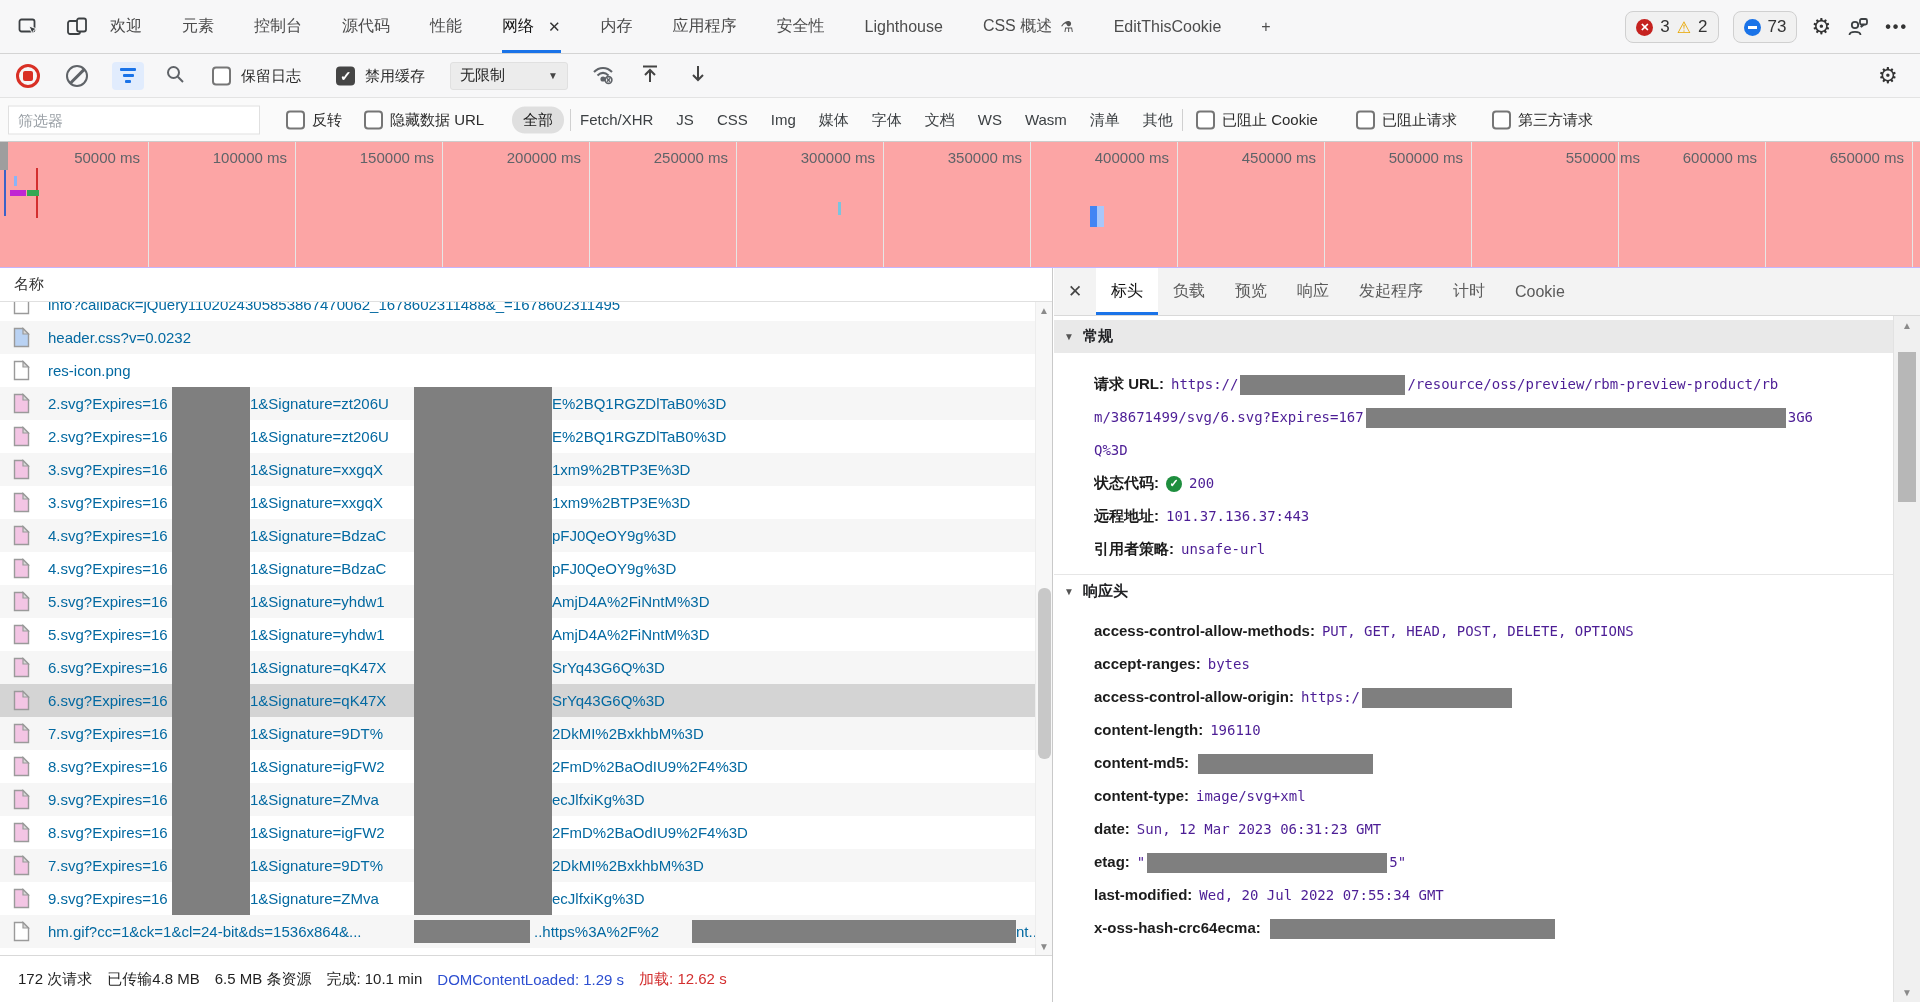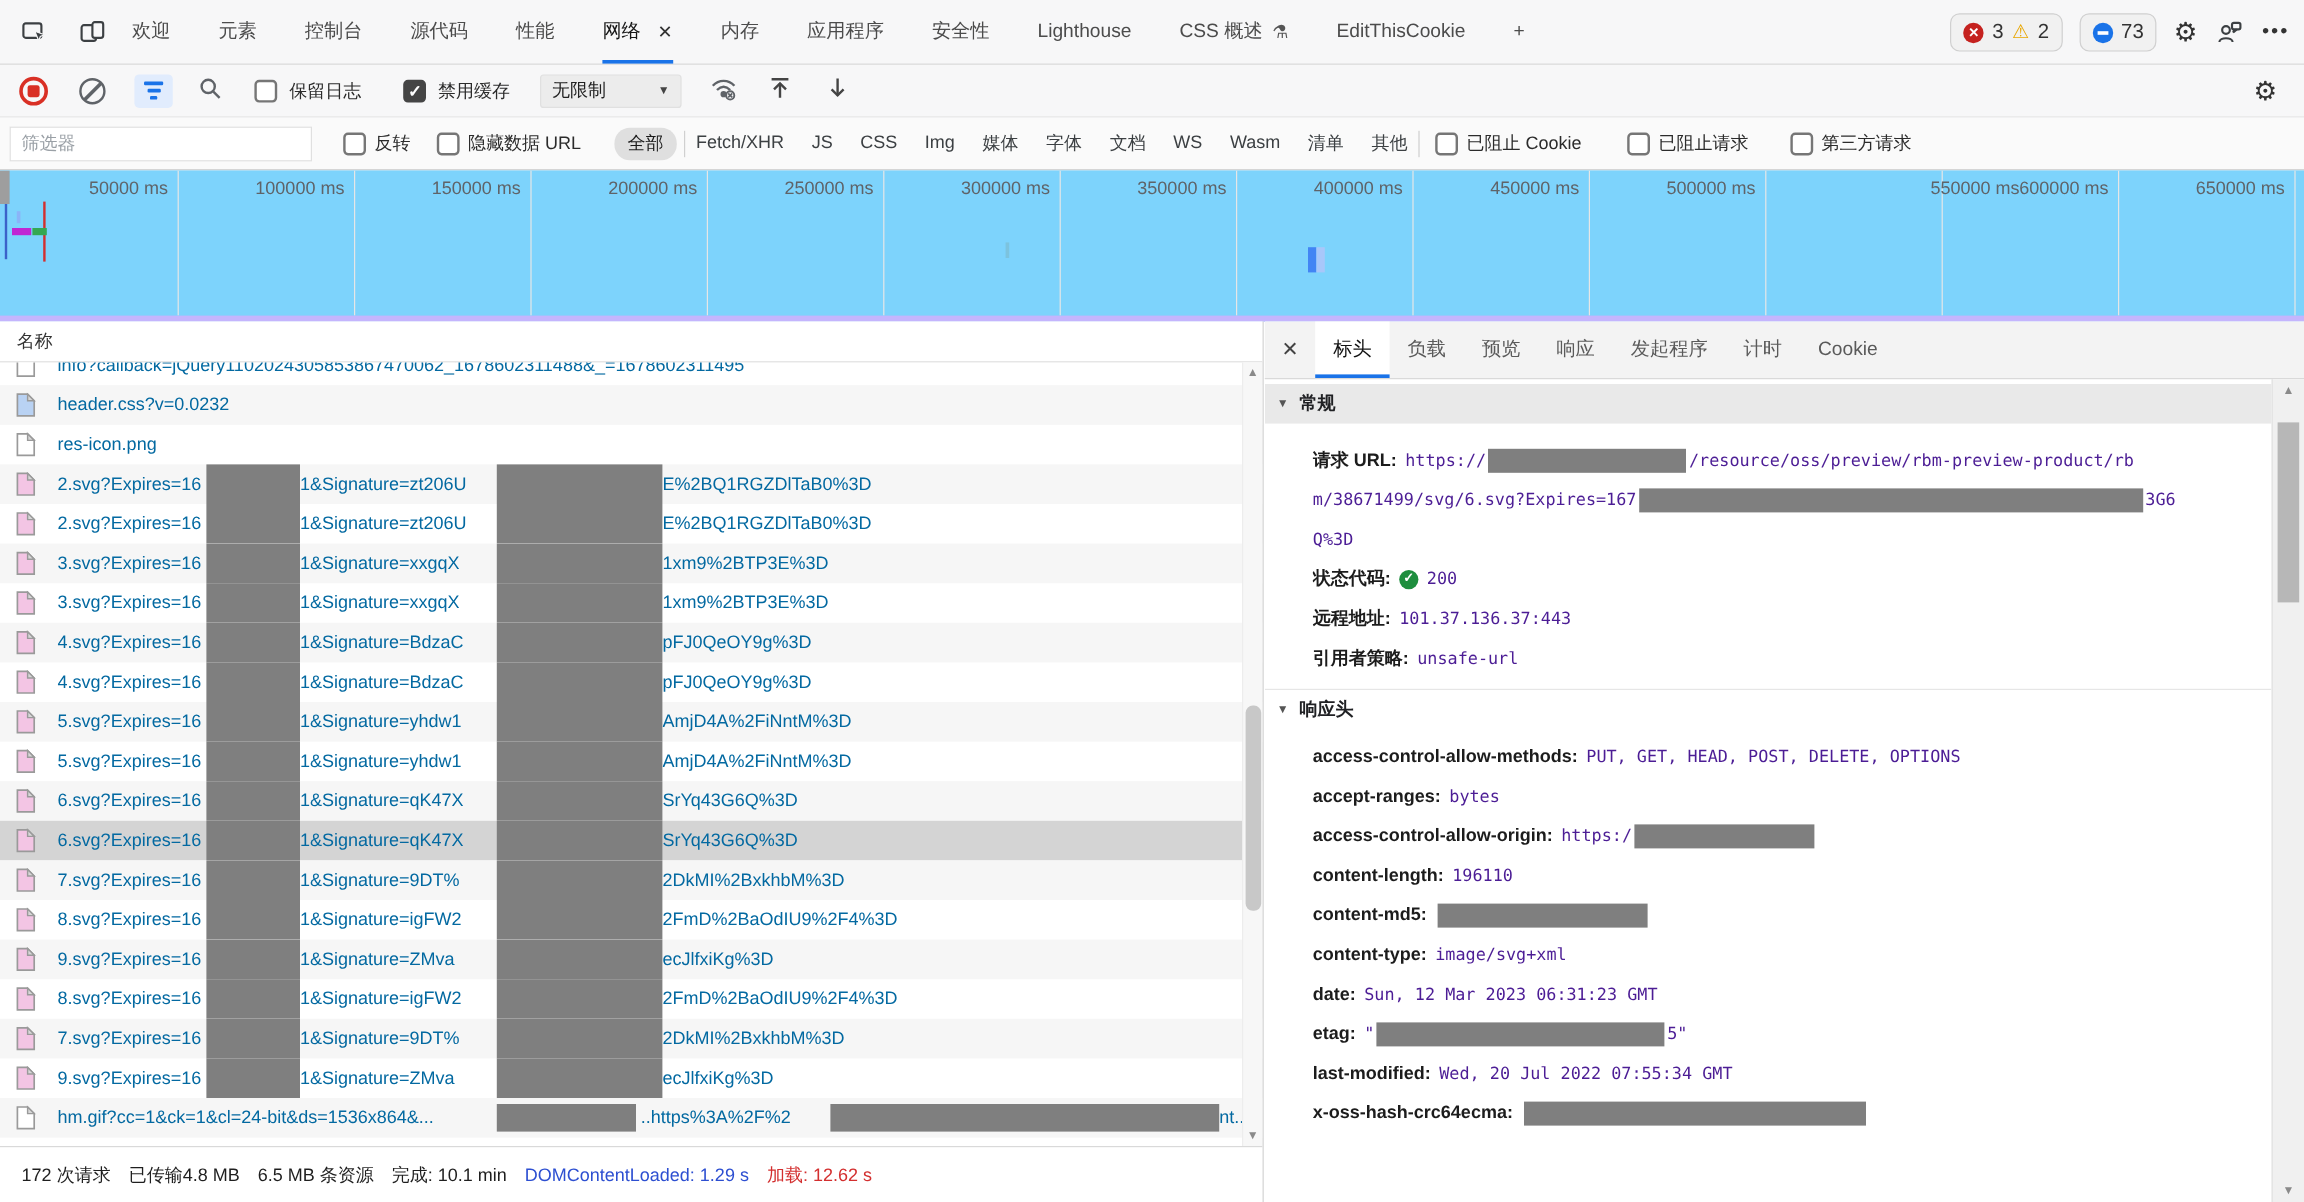--- a/index.html
+++ b/index.html
@@ -46,21 +46,21 @@
   #filterbar { position:absolute; left:0; top:98px; width:1920px; height:44px; background:#fafafa; border-bottom:1px solid #cccccc; font-size:15px; }
   #filterbar > * { position:absolute; top:50%; transform:translateY(-50%); }
   #filter-input { left:8px; width:252px; height:29px; border:1px solid #e0e0e0; background:#fff; font-size:15px; padding:0 9px; font-family:"Liberation Sans",sans-serif; color:#202124; }
   #filter-input::placeholder { color:#9aa0a6; }
   .pill { background:#dfdfdf; border-radius:13px; padding:4px 11px; color:#1b1b1b; cursor:pointer; }
   .vdiv { width:1px; height:22px; background:#d0d0d0; }
   #ftypes { left:580px; display:flex; gap:23px; color:#3c4043; }
   #ftypes span { cursor:pointer; white-space:nowrap; }
 
   
-  #overview { position:absolute; left:0; top:142px; width:1920px; height:126px; border-bottom:5px solid #c4b5fd; background:#7dd3fc; overflow:hidden; }
+  #overview { position:absolute; left:0; top:142px; width:1920px; height:126px; border-bottom:1px solid #c4b5fd; background:#fca5a5; overflow:hidden; }
   .tickline { position:absolute; top:0; bottom:0; width:1px; background:#e6e6e6; }
   .ticklabel { position:absolute; top:7px; width:152px; text-align:right; font-size:15px; color:#5f6368; white-space:nowrap; }
   .wfmark { position:absolute; }
 
   
   #left { position:absolute; left:0; top:268px; width:1053px; height:734px; border-right:1px solid #c9c9c9; background:#fff;padding-left:16px; }
   #name-hdr { position:absolute; left:0; top:0; width:100%; height:34px; border-bottom:1px solid #e0e0e0; display:flex; align-items:center; padding-left:14px; font-size:15px; color:#333; background:#fff; }
   #rows-view { position:absolute; left:0; top:34px; right:0; bottom:47px; overflow:hidden; }
   #rows-stack { margin-top:-14px; }
   .req-row { position:relative; height:33px; font-size:15px; color:#0369a1; cursor:pointer; }
@@ -276,21 +276,21 @@
       <div class="ticklabel" style="left: 723px;">300000 ms</div>
       <div class="tickline" style="left: 1030px;"></div>
       <div class="ticklabel" style="left: 870px;">350000 ms</div>
       <div class="tickline" style="left: 1177px;"></div>
       <div class="ticklabel" style="left: 1017px;">400000 ms</div>
       <div class="tickline" style="left: 1324px;"></div>
       <div class="ticklabel" style="left: 1164px;">450000 ms</div>
       <div class="tickline" style="left: 1471px;"></div>
       <div class="ticklabel" style="left: 1311px;">500000 ms</div>
       <div class="tickline" style="left: 1618px;"></div>
-      <div class="ticklabel" style="left: 1531px;">550000 ms</div>
+      <div class="ticklabel" style="left: 1488px;">550000 ms</div>
       <div class="tickline" style="left: 1765px;"></div>
       <div class="ticklabel" style="left: 1605px;">600000 ms</div>
       <div class="tickline" style="left: 1912px;"></div>
       <div class="ticklabel" style="left: 1752px;">650000 ms</div>
     </div>
   <div class="wfmark" style="left:0;top:0;width:8px;height:28px;background:#9e9e9e"></div>
   <div class="wfmark" style="left:4px;top:28px;width:2px;height:46px;background:#3b62c9"></div>
   <div class="wfmark" style="left:36px;top:26px;width:2px;height:50px;background:#d32f2f"></div>
   <div class="wfmark" style="left:14px;top:34px;width:3px;height:10px;background:#8ab4f8"></div>
   <div class="wfmark" style="left:10px;top:48px;width:16px;height:6px;background:#c026d3"></div>

